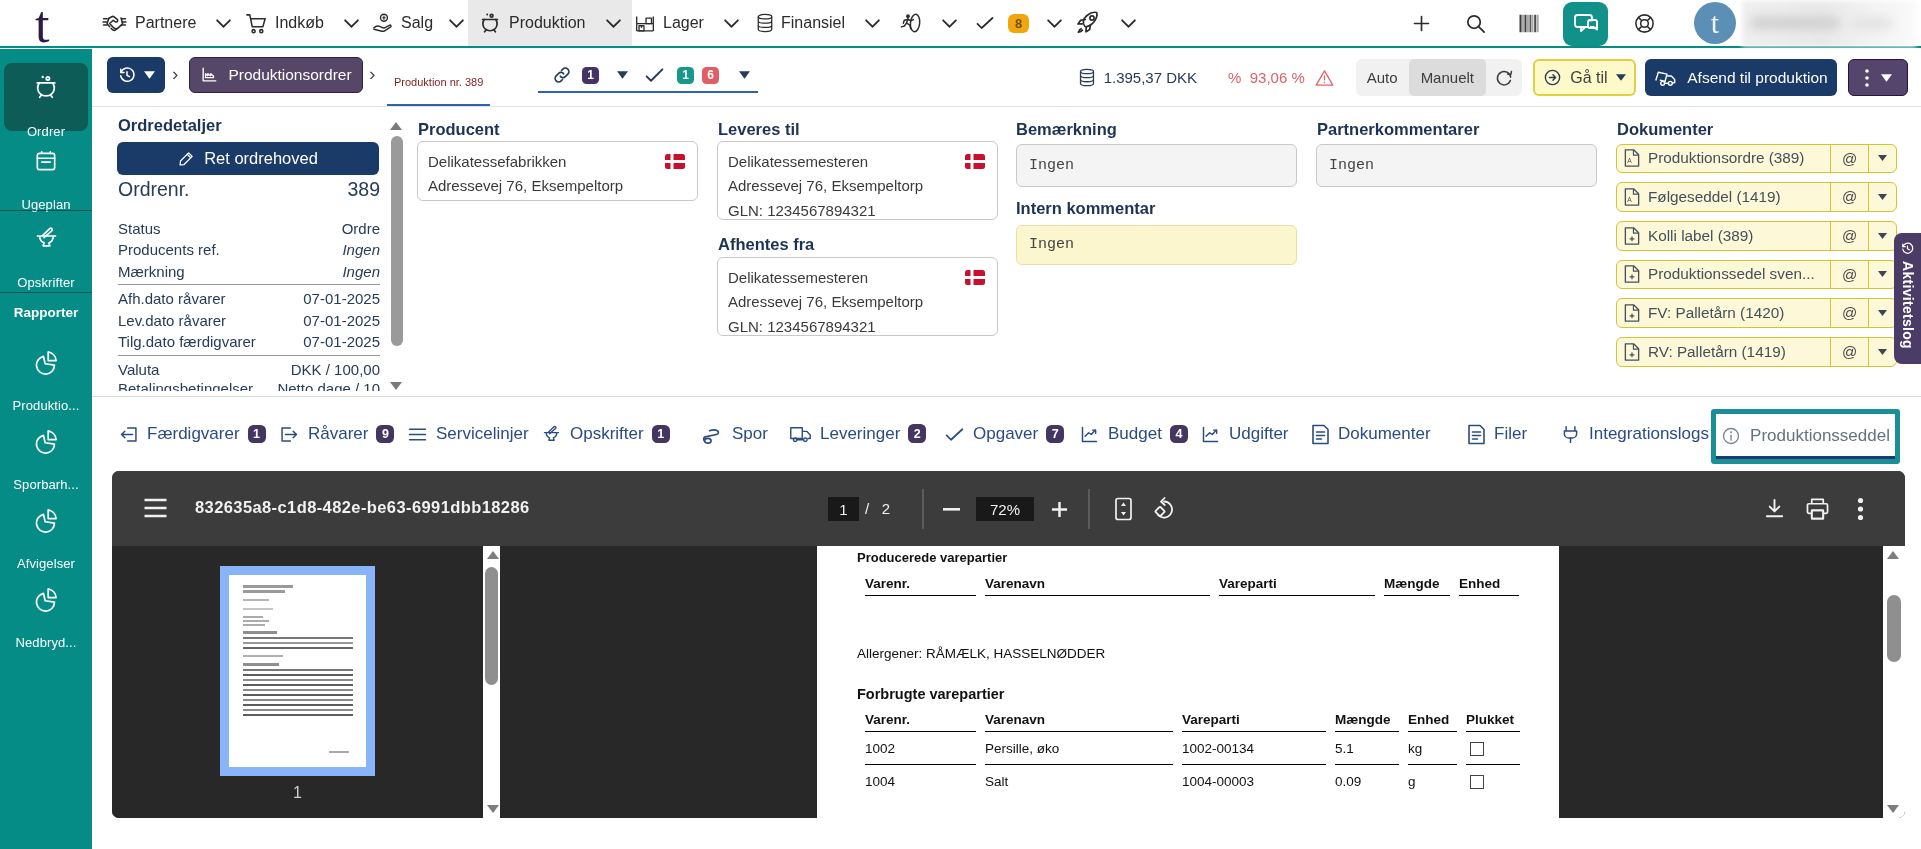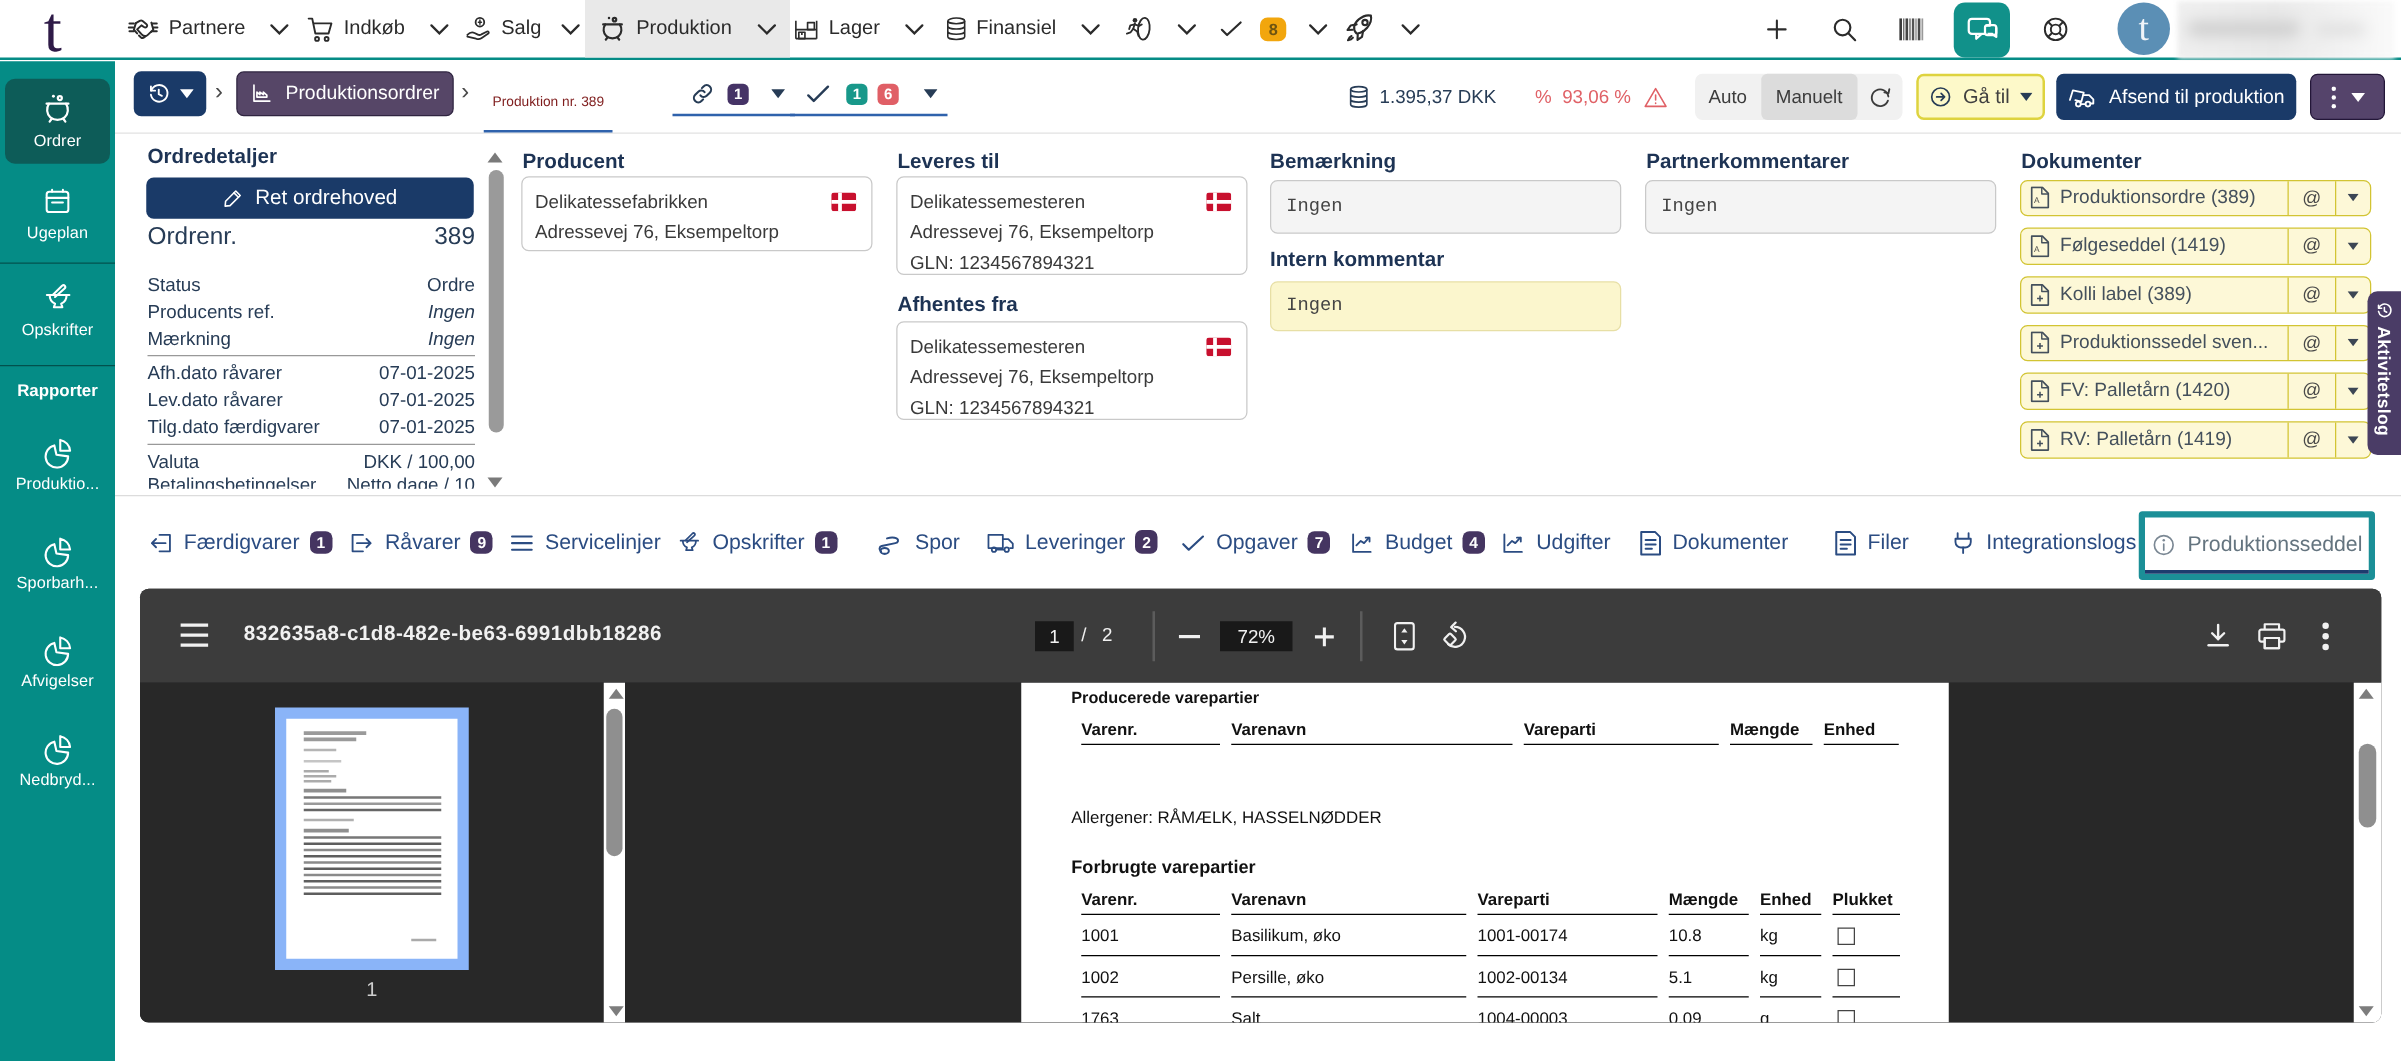--- a/index.html
+++ b/index.html
@@ -8,21 +8,21 @@
 .navitem{display:flex;align-items:center;height:46px;padding:0 10px;color:#2b2b2b;font-size:16px;gap:7px;white-space:nowrap}
 .navitem svg{flex:0 0 auto}
 .navitem .car{margin-left:12px}
 .navitem.active{background:#e9e9e9}
 .badge8{background:#f2a60d;color:#6e5412;font-size:13px;font-weight:700;border-radius:6px;padding:2px 7px;margin-left:6px}
 .chatbtn{width:45px;height:44px;background:#11918a;border-radius:9px;display:flex;align-items:center;justify-content:center;margin:0 14px}
 .avatar{width:42px;height:42px;border-radius:50%;background:#5b8fb5;color:#f0f4f8;display:flex;align-items:center;justify-content:center;font-size:30px;font-family:"Liberation Serif",serif;margin-left:24px}
 .blurname{width:160px;height:46px;margin-left:4px;margin-right:12px;background:linear-gradient(90deg,#efefef 0%,#e9e9e9 45%,#fafafa 100%);filter:blur(2px)}
 .sidebar{position:absolute;left:0;top:48.5px;width:92px;height:800.5px;background:#058c86;color:#fff;font-size:13px}
 .sb-item{display:flex;flex-direction:column;align-items:center;text-align:center}
-.sb-item .lbl{margin-top:4px;letter-spacing:.1px}
+.sb-item .lbl{margin-top:23px;letter-spacing:.1px}
 .sb-active{position:absolute;left:4px;top:14px;width:84px;height:68px;background:#0d5c58;border-radius:8px}
 .sb-sep{position:absolute;left:0;width:92px;border-top:1px solid rgba(0,0,0,.42)}
 .main{position:absolute;left:92px;top:48.5px;width:1829px;height:800.5px;background:#fff}
 .toolbar{position:absolute;left:0;top:0;width:1829px;height:58px;border-bottom:1px solid #e2e2e2}
 .btn{display:inline-flex;align-items:center;justify-content:center;border-radius:6px;font-size:16px;white-space:nowrap}
 .bc-hist{position:absolute;left:15px;top:8px;width:58px;height:36px;background:#1a3a68;color:#fff;gap:7px}
 .bc-sep{position:absolute;top:14px;color:#4a4a4a;font-size:19px;font-weight:400}
 .bc-po{position:absolute;left:97px;top:8px;width:174px;height:36px;background:#564667;border:1.5px solid #2f2440;color:#fff;gap:9px;font-size:15.5px}
 .bc-title{position:absolute;left:295px;top:0;height:57px;display:flex;align-items:center;color:#7f1d1d;font-size:11px;border-bottom:2.5px solid #2f62ac;padding:11px 7px 0 7px}
 .bc-tab{position:absolute;top:0;height:44.5px;display:flex;align-items:center;border-bottom:2.5px solid #2f62ac;gap:6px;padding-top:11px}
@@ -718,37 +718,29 @@
           <tbody>
                 <tr style="height:24px">
                   <td style="width:111px;border-bottom:1px solid #000;font-weight:700">Varenr.</td>
                   <td style="width:188px;border-bottom:1px solid #000;font-weight:700">Varenavn</td>
                   <td style="width:144px;border-bottom:1px solid #000;font-weight:700">Vareparti</td>
                   <td style="width:64px;border-bottom:1px solid #000;font-weight:700">Mængde</td>
                   <td style="width:49px;border-bottom:1px solid #000;font-weight:700">Enhed</td>
                   <td style="width:54px;border-bottom:1px solid #000;font-weight:700">Plukket</td>
                 </tr>
           <tr style="height:33px">
-                  <td style="border-bottom:1px solid #000">1001</td>
-                  <td style="border-bottom:1px solid #000">Basilikum, øko</td>
-                  <td style="border-bottom:1px solid #000">1001-00174</td>
-                  <td style="border-bottom:1px solid #000">10.8</td>
-                  <td style="border-bottom:1px solid #000">kg</td>
-                  <td style="border-bottom:1px solid #000"><span style="display:inline-block;width:14px;height:14px;border:1.5px solid #444;vertical-align:middle;margin-left:4px"></span></td>
-                </tr>
-          <tr style="height:33px">
                   <td style="border-bottom:1px solid #000">1002</td>
                   <td style="border-bottom:1px solid #000">Persille, øko</td>
                   <td style="border-bottom:1px solid #000">1002-00134</td>
                   <td style="border-bottom:1px solid #000">5.1</td>
                   <td style="border-bottom:1px solid #000">kg</td>
                   <td style="border-bottom:1px solid #000"><span style="display:inline-block;width:14px;height:14px;border:1.5px solid #444;vertical-align:middle;margin-left:4px"></span></td>
                 </tr>
           <tr style="height:33px">
-                  <td>1763</td>
+                  <td>1004</td>
                   <td>Salt</td>
                   <td>1004-00003</td>
                   <td>0.09</td>
                   <td>g</td>
                   <td><span style="display:inline-block;width:14px;height:14px;border:1.5px solid #444;vertical-align:middle;margin-left:4px"></span></td>
                 </tr>
         </tbody>
             </table>
       </div>
         </div>

